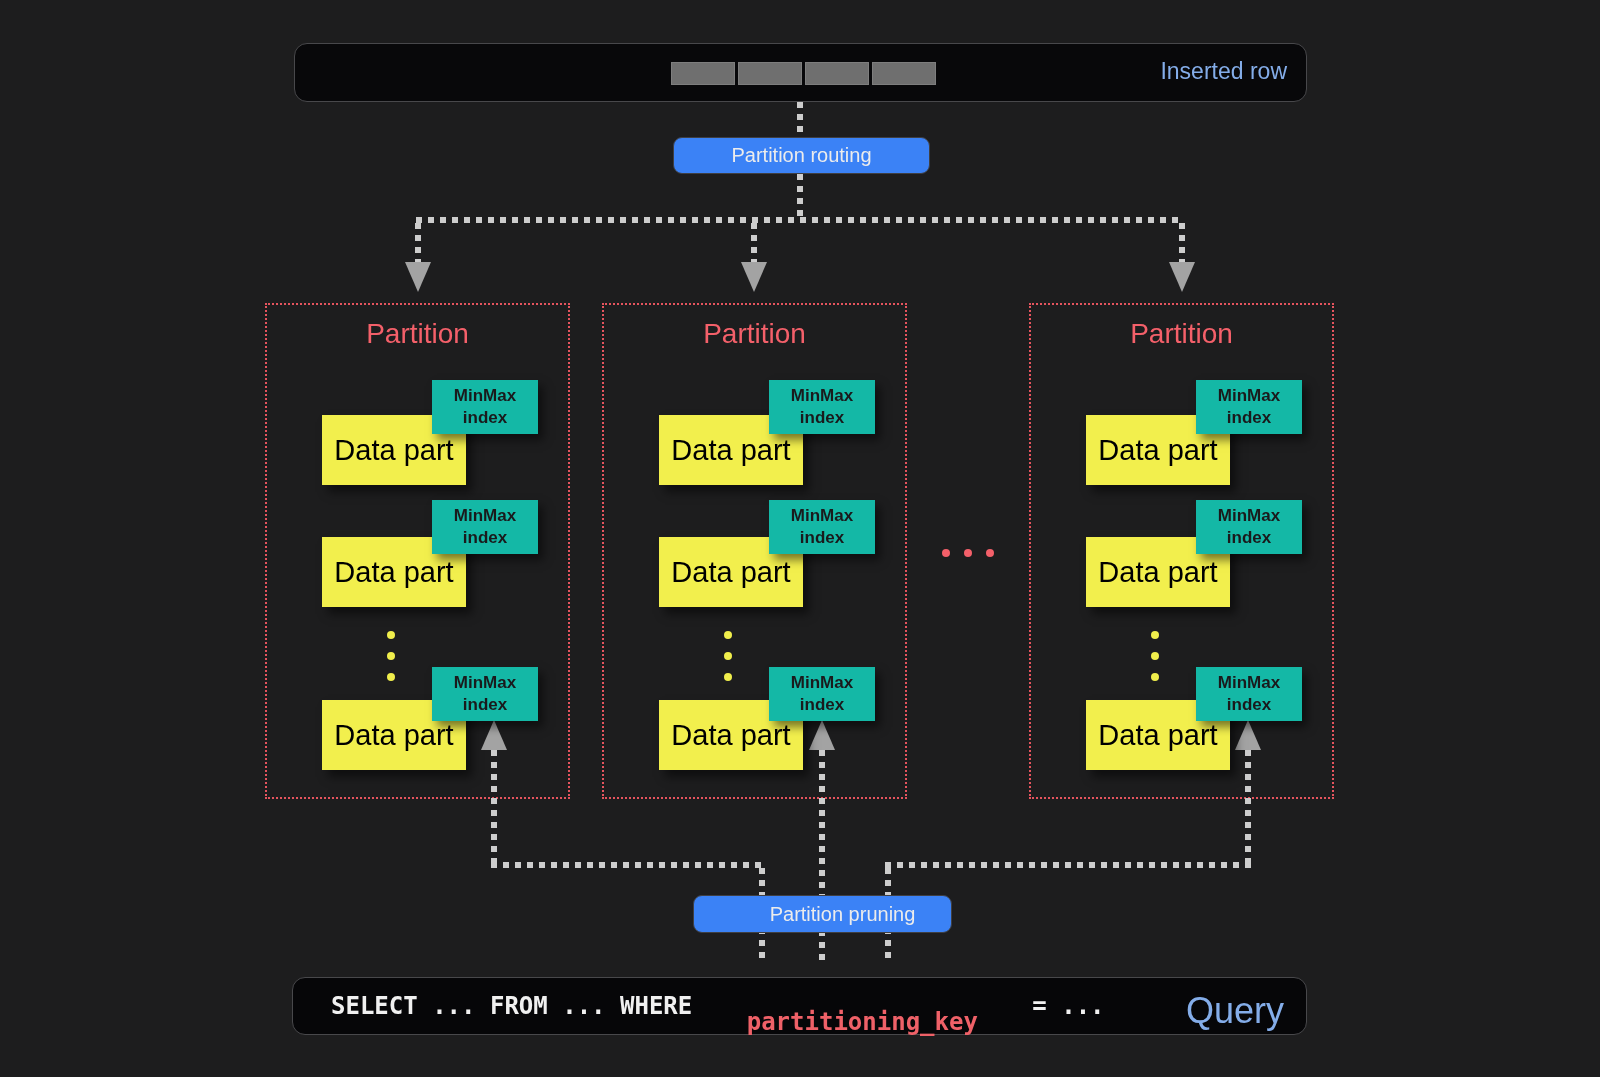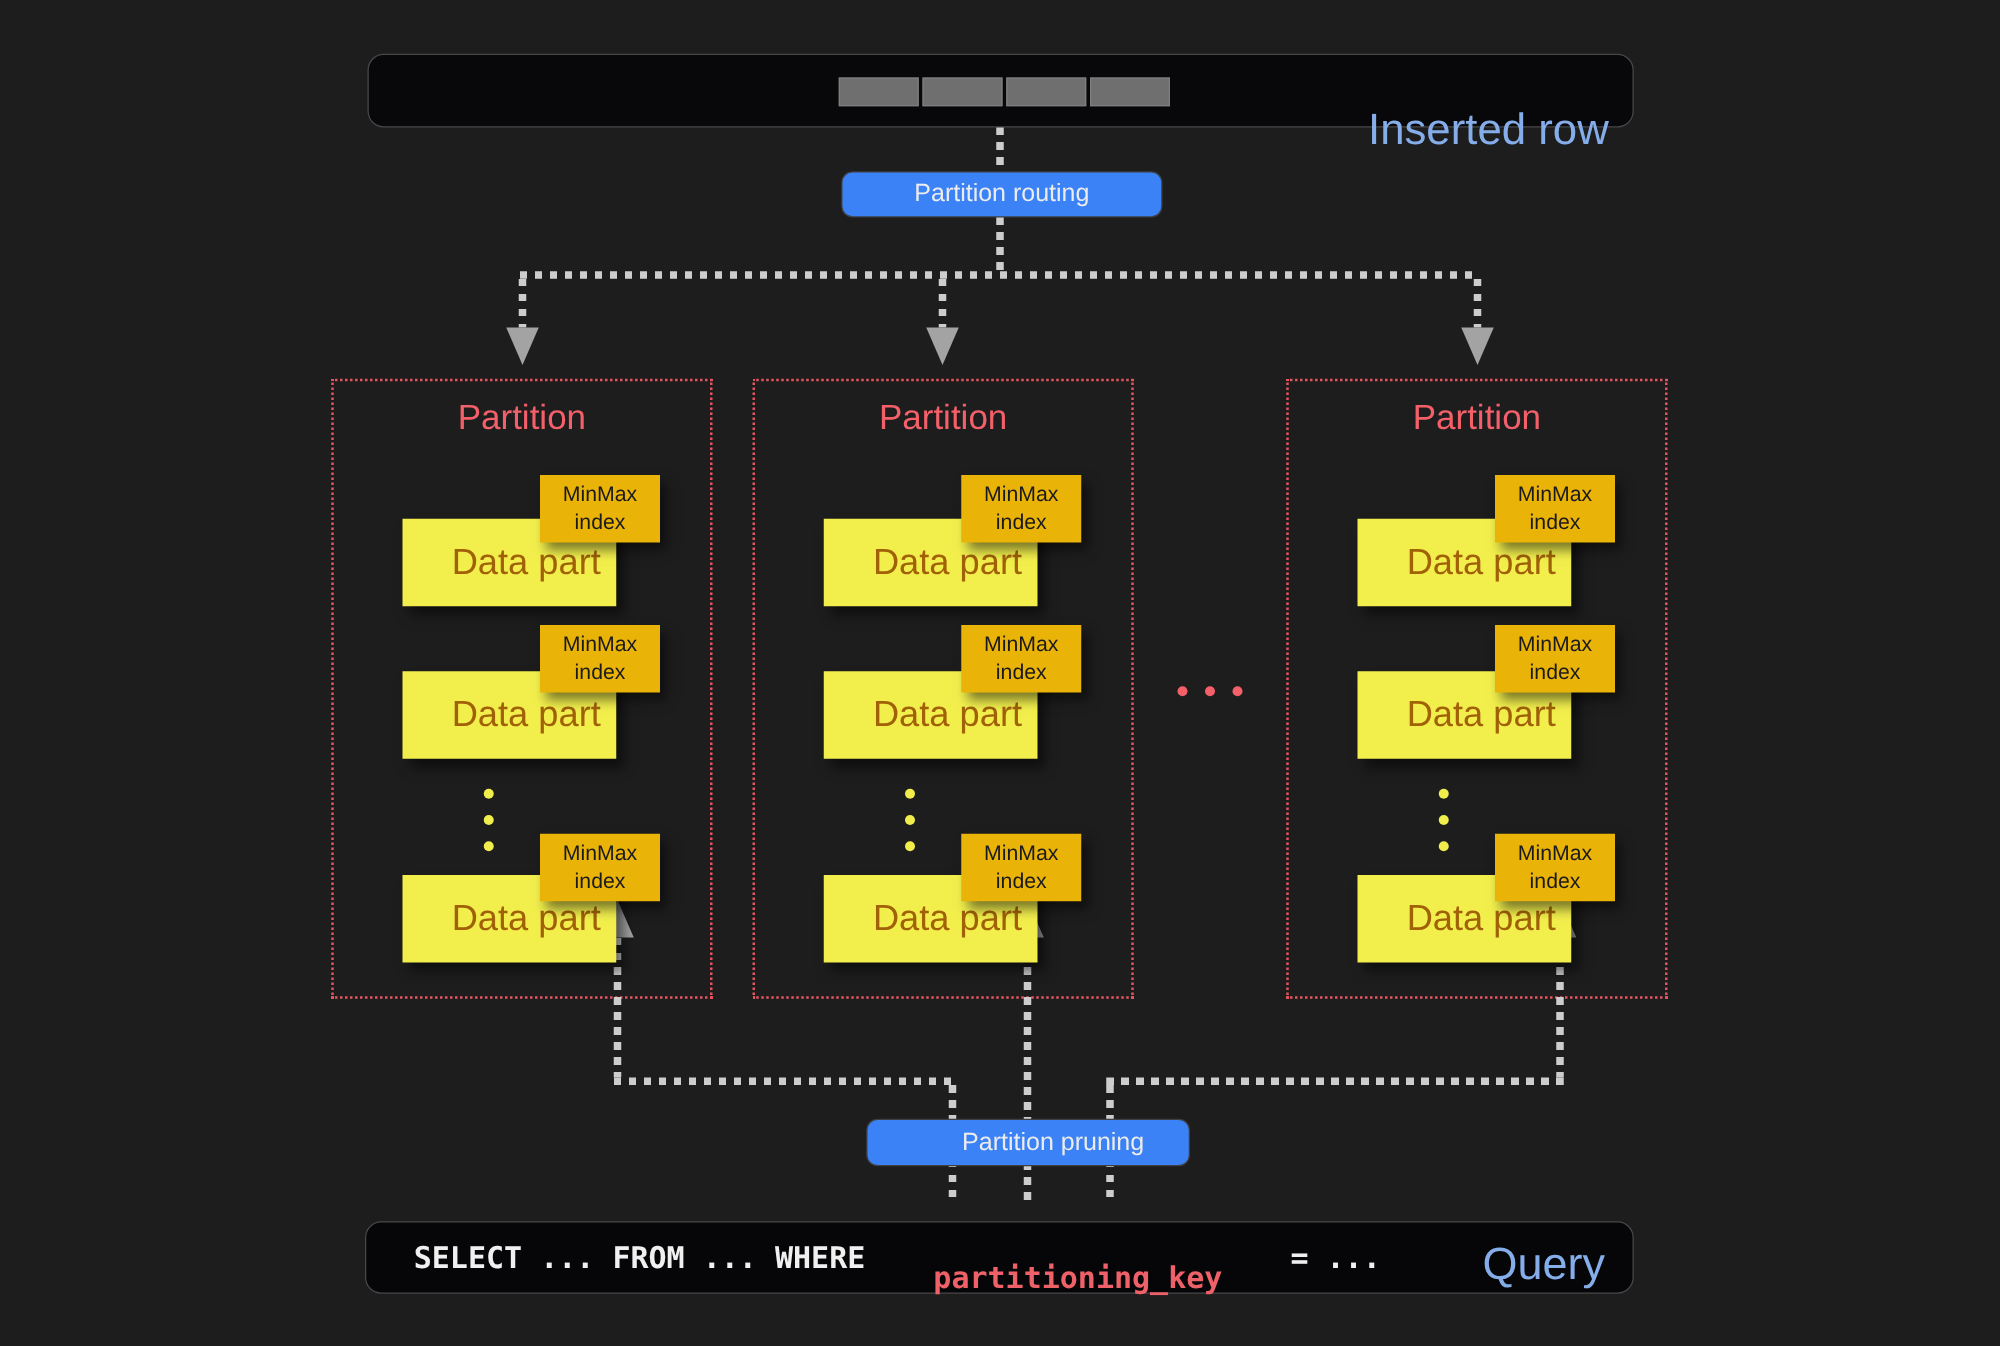--- a/index.html
+++ b/index.html
@@ -27,26 +27,26 @@
     border-left:13px solid transparent;border-right:13px solid transparent;
     border-top:30px solid #a3a3a3;}
   .arrow-up{position:absolute;width:0;height:0;z-index:2;
     border-left:13px solid transparent;border-right:13px solid transparent;
     border-bottom:30px solid #a3a3a3;}
   
   .partition{position:absolute;width:305px;height:496px;box-sizing:border-box;
     border:2px dotted #e5545e;}
   .partition-title{margin-top:13px;text-align:center;color:#f4606a;font-size:28px;}
   .data-part{position:absolute;left:55px;width:144px;height:70px;background:#f2ef4d;
-    display:flex;align-items:center;justify-content:center;color:#a16207;font-size:29px;
-    box-shadow:6px 7px 9px rgba(0,0,0,0.5);z-index:3;padding-left:27px;}
-  .minmax{position:absolute;left:165px;width:96px;height:54px;background:#eab308;
+    display:flex;align-items:center;justify-content:center;color:#000000;font-size:29px;
+    box-shadow:6px 7px 9px rgba(0,0,0,0.5);z-index:3;}
+  .minmax{position:absolute;left:165px;width:106px;height:54px;background:#14b8a6;
     display:flex;flex-direction:column;align-items:center;justify-content:center;
     color:#1a1a1c;font-size:17px;line-height:1.3;
-    box-shadow:5px 6px 9px rgba(0,0,0,0.5);z-index:4;}
+    box-shadow:5px 6px 9px rgba(0,0,0,0.5);z-index:4;font-weight:bold;}
   .ydots{position:absolute;left:120px;top:326px;display:flex;flex-direction:column;gap:13px;}
   .ydots span{width:8px;height:8px;border-radius:50%;background:#f0ee4c;}
   .ellipsis{position:absolute;left:942px;top:549px;display:flex;gap:14px;z-index:2;}
   .ellipsis span{width:8px;height:8px;border-radius:50%;background:#f4606a;}
   
   .row-cells{position:absolute;left:670px;top:61px;width:265px;height:23px;
     display:flex;gap:3px;z-index:2;}
   .row-cells span{flex:1;background:#6f6f6f;border:1px solid #7e7e7e;box-sizing:border-box;}
   .blue-label{position:absolute;color:#84ade9;z-index:2;}
   .query-code{position:absolute;left:38px;top:0;height:100%;display:flex;align-items:center;
@@ -59,21 +59,21 @@
 
 <div class="canvas">
 
   <div class="panel" style="left:294px;top:43px;width:1013px;height:59px;">
     <div class="row-cells" style="left:376px;top:18px;">
       <span></span>
         <span></span>
         <span></span>
         <span></span>
     </div>
-    <div class="blue-label" style="right:19px;top:14px;font-size:35px;margin-top:26px;">Inserted row</div>
+    <div class="blue-label" style="right:19px;top:14px;font-size:23px;">Inserted row</div>
   </div>
 
   <div class="vline" style="left:797px;top:102px;height:116px;"></div>
 
   <div class="pill" style="left:673px;top:137px;width:257px;height:37px;">
     <span>Partition routing</span>
   </div>
 
   <div class="hline" style="left:416px;top:217px;width:768px;"></div>
 

